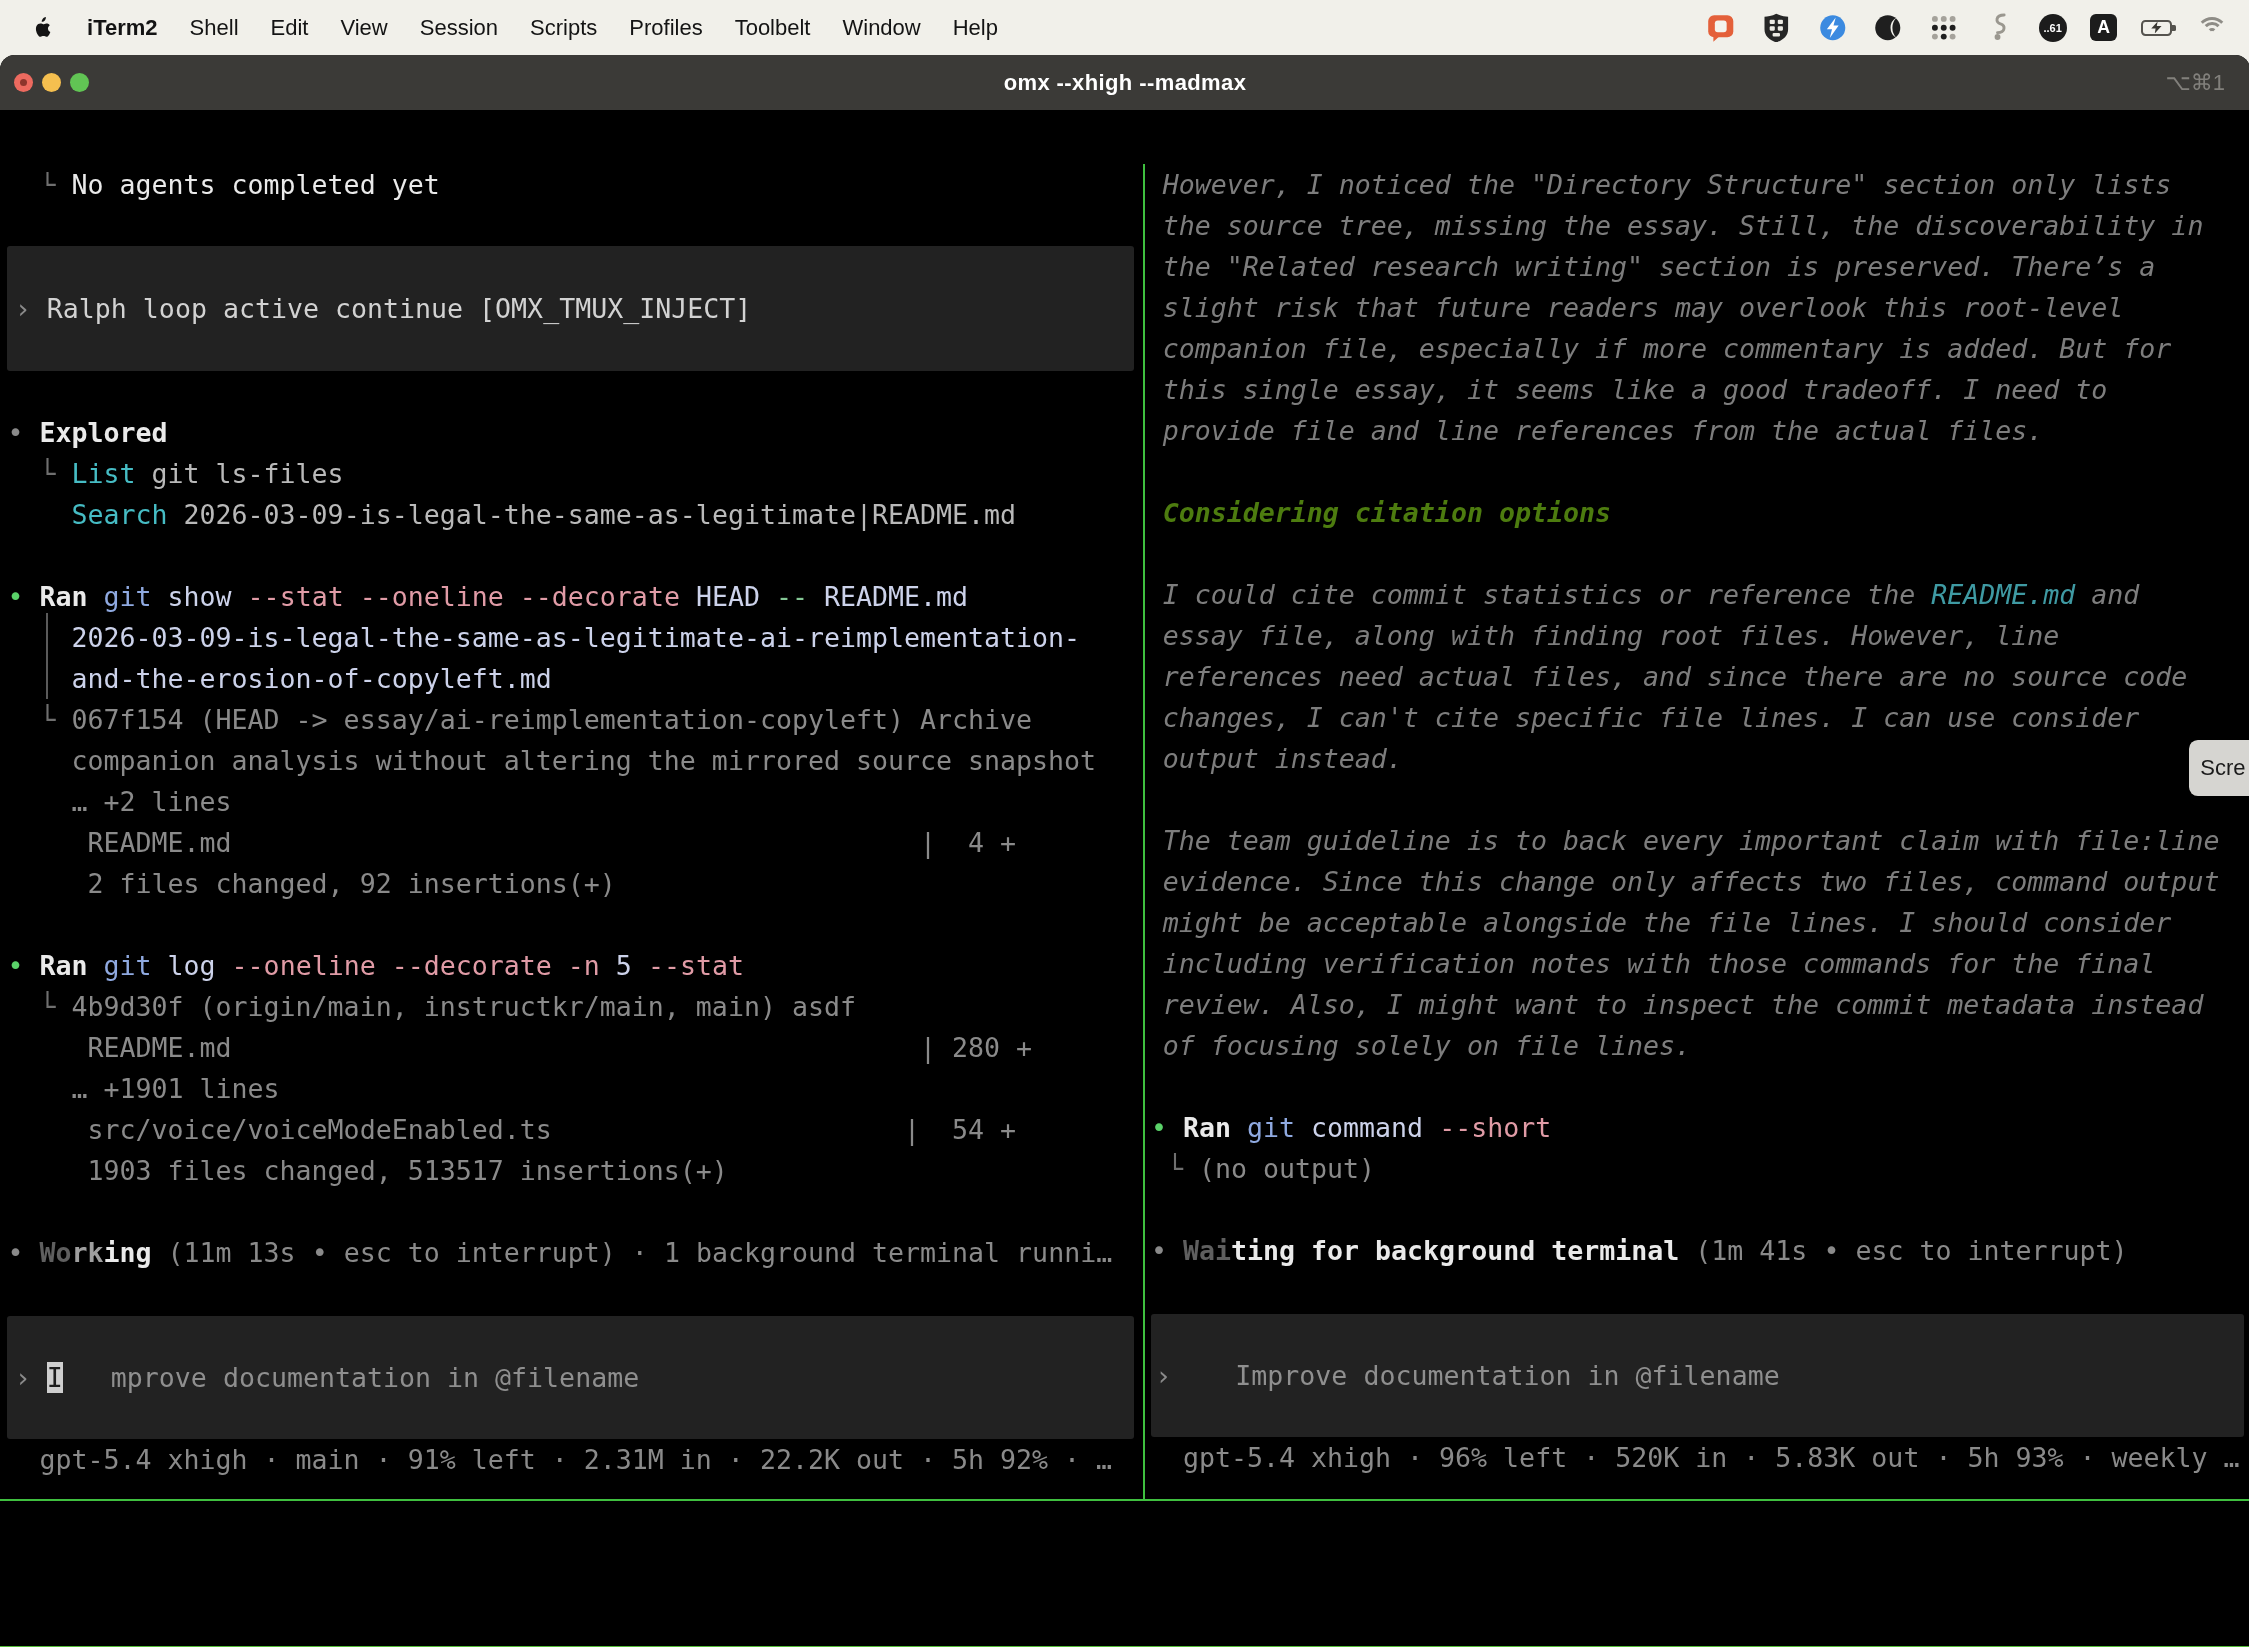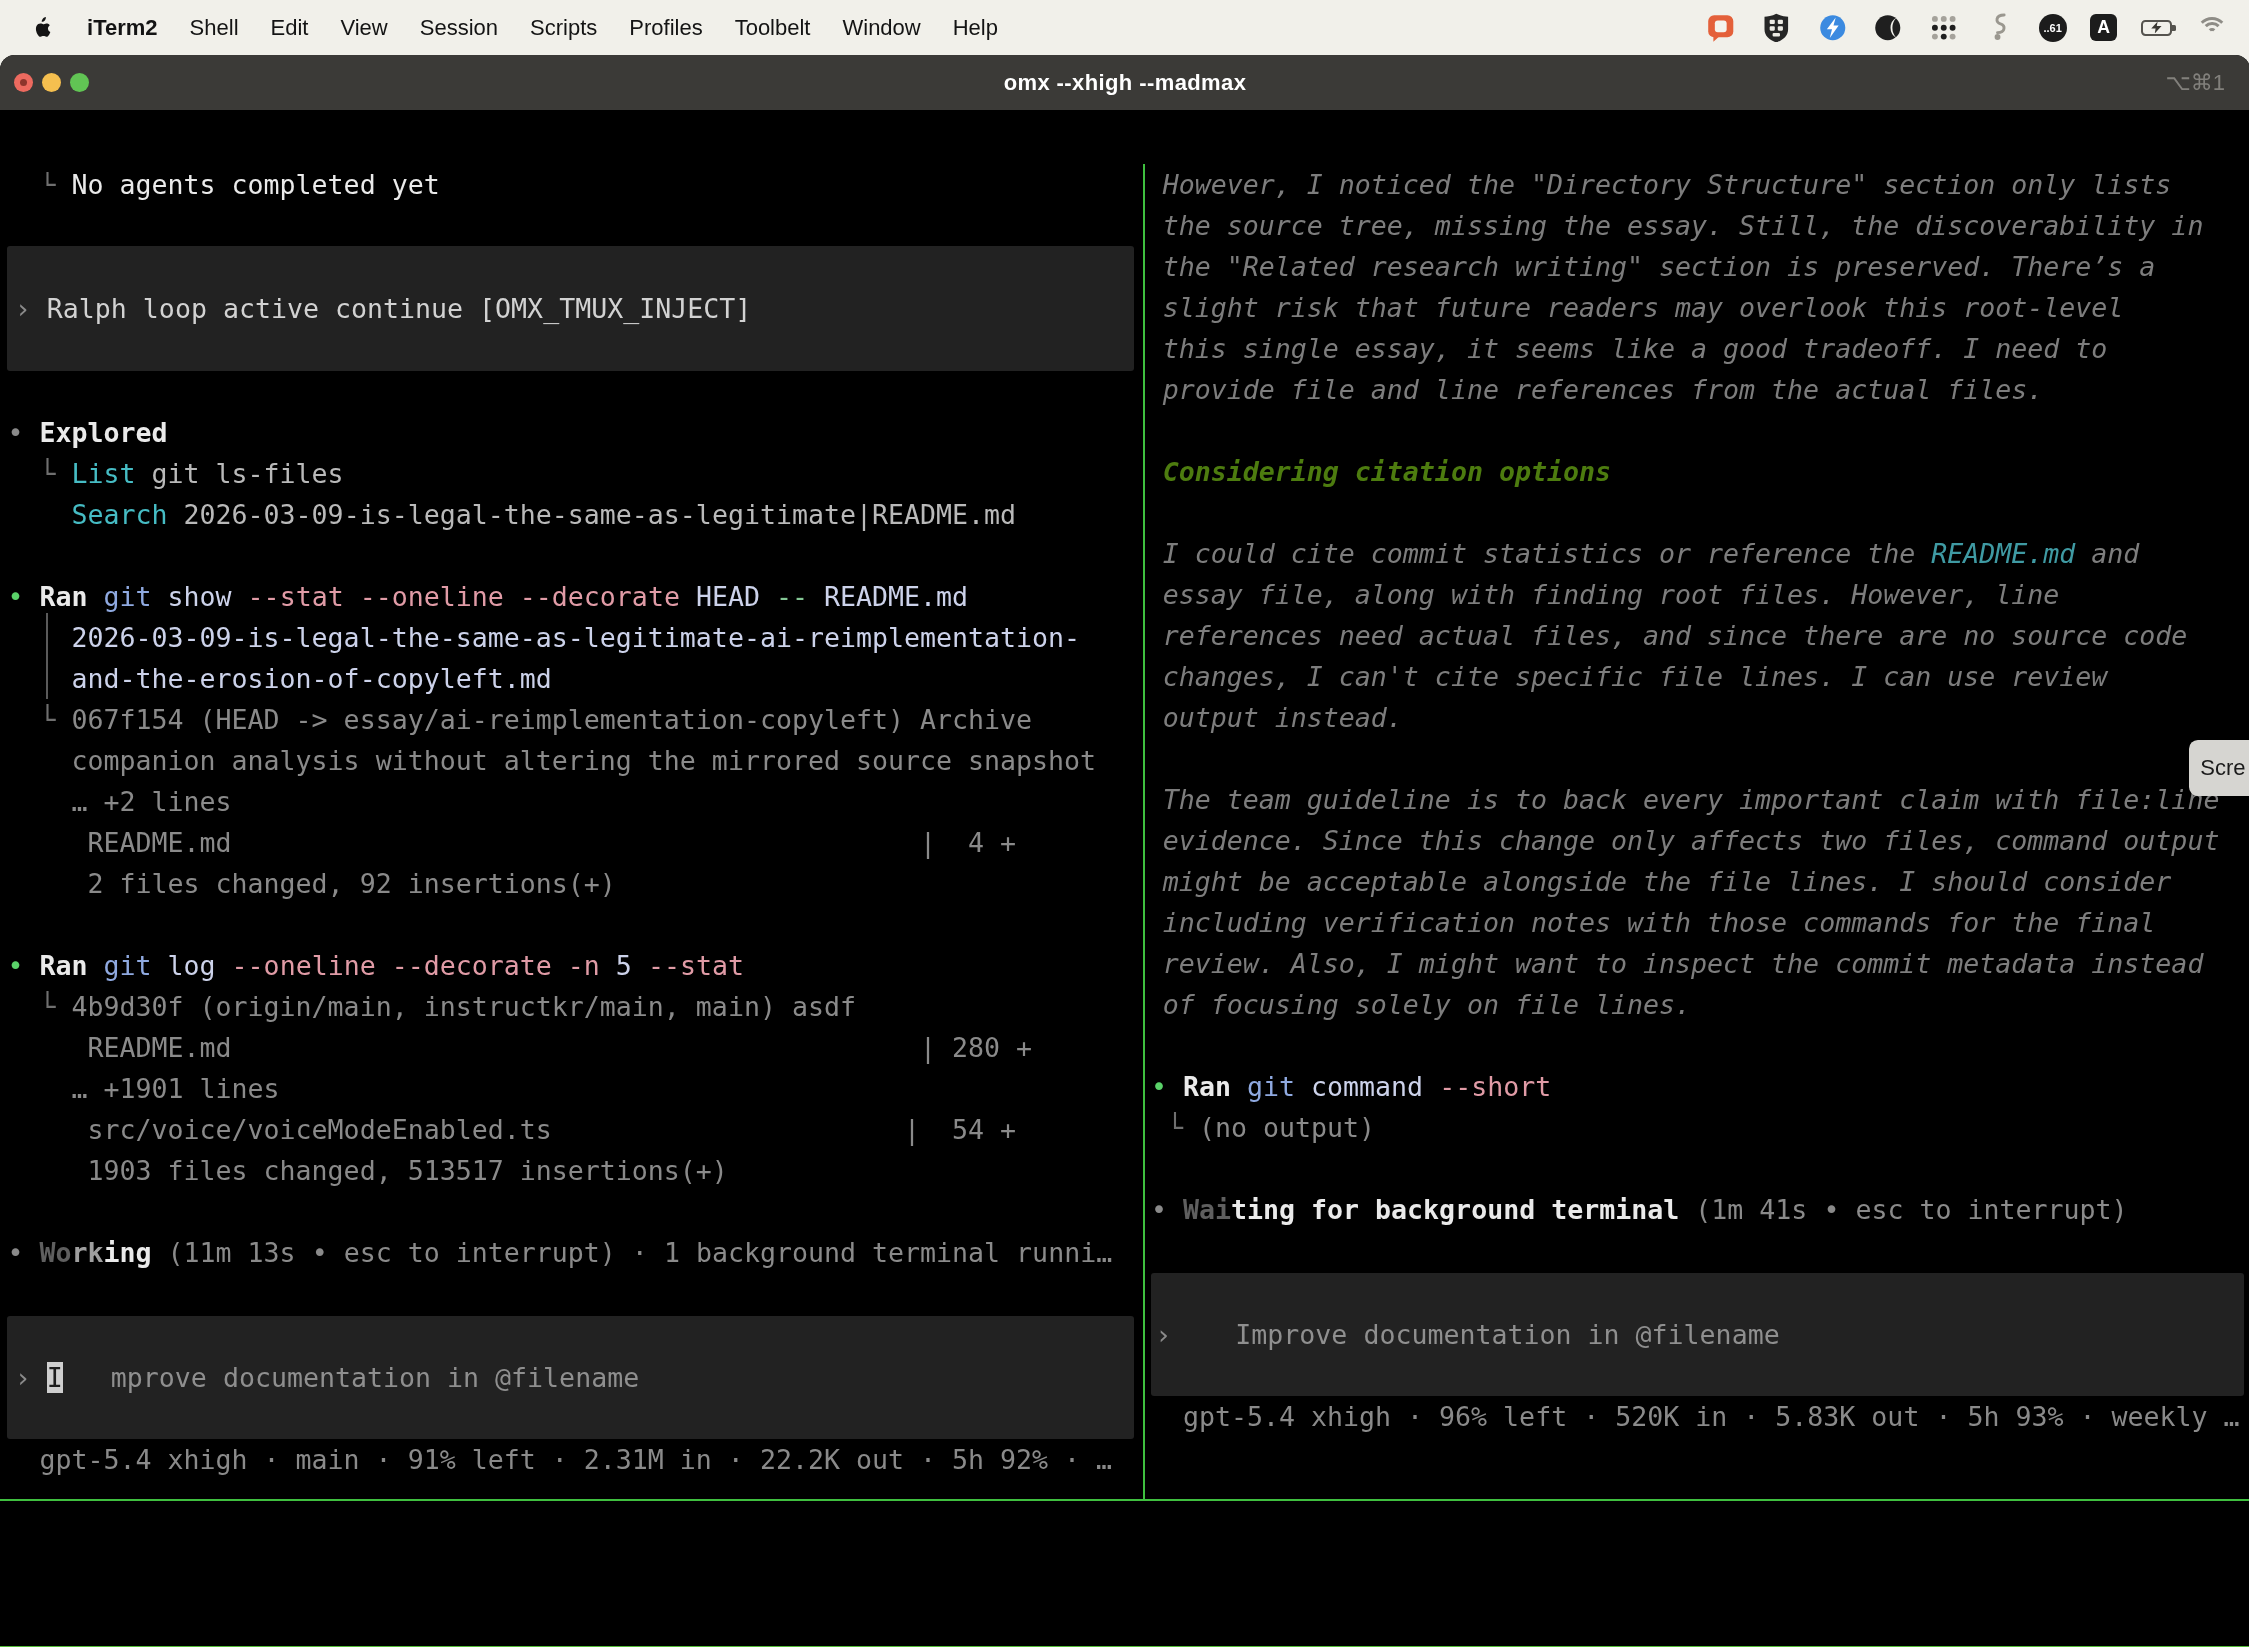--- a/index.html
+++ b/index.html
@@ -239,29 +239,30 @@
 
     <div class="v-divider"></div>
 
     <div class="pane pane-right">
       <div class="pane-inner">
         <div>
             <div class="term-line para"><span class="italic-dim">However, I noticed the "Directory Structure" section only lists</span></div>
             <div class="term-line para"><span class="italic-dim">the source tree, missing the essay. Still, the discoverability in</span></div>
             <div class="term-line para"><span class="italic-dim">the "Related research writing" section is preserved. There’s a</span></div>
             <div class="term-line para"><span class="italic-dim">slight risk that future readers may overlook this root-level</span></div>
+            <div class="term-line para"><span class="italic-dim">companion file, especially if more commentary is added. But for</span></div>
             <div class="term-line para"><span class="italic-dim">this single essay, it seems like a good tradeoff. I need to</span></div>
             <div class="term-line para"><span class="italic-dim">provide file and line references from the actual files.</span></div>
             <div class="term-line"></div>
             <div class="term-line para"><span class="italic-head">Considering citation options</span></div>
             <div class="term-line"></div>
             <div class="term-line para"><span class="italic-dim">I could cite commit statistics or reference the </span><span class="teal-italic">README.md</span><span class="italic-dim"> and</span></div>
             <div class="term-line para"><span class="italic-dim">essay file, along with finding root files. However, line</span></div>
             <div class="term-line para"><span class="italic-dim">references need actual files, and since there are no source code</span></div>
-            <div class="term-line para"><span class="italic-dim">changes, I can't cite specific file lines. I can use review</span></div>
+            <div class="term-line para"><span class="italic-dim">changes, I can't cite specific file lines. I can use consider</span></div>
             <div class="term-line para"><span class="italic-dim">output instead.</span></div>
             <div class="term-line"></div>
             <div class="term-line para"><span class="italic-dim">The team guideline is to back every important claim with file:line</span></div>
             <div class="term-line para"><span class="italic-dim">evidence. Since this change only affects two files, command output</span></div>
             <div class="term-line para"><span class="italic-dim">might be acceptable alongside the file lines. I should consider</span></div>
             <div class="term-line para"><span class="italic-dim">including verification notes with those commands for the final</span></div>
             <div class="term-line para"><span class="italic-dim">review. Also, I might want to inspect the commit metadata instead</span></div>
             <div class="term-line para"><span class="italic-dim">of focusing solely on file lines.</span></div>
             <div class="term-line"></div>
             <div class="term-line"><span class="dot-green">• </span><span class="bright bold">Ran</span><span class="cmd"> </span><span class="git">git</span><span class="cmd"> command </span><span class="flag">--short</span></div>

